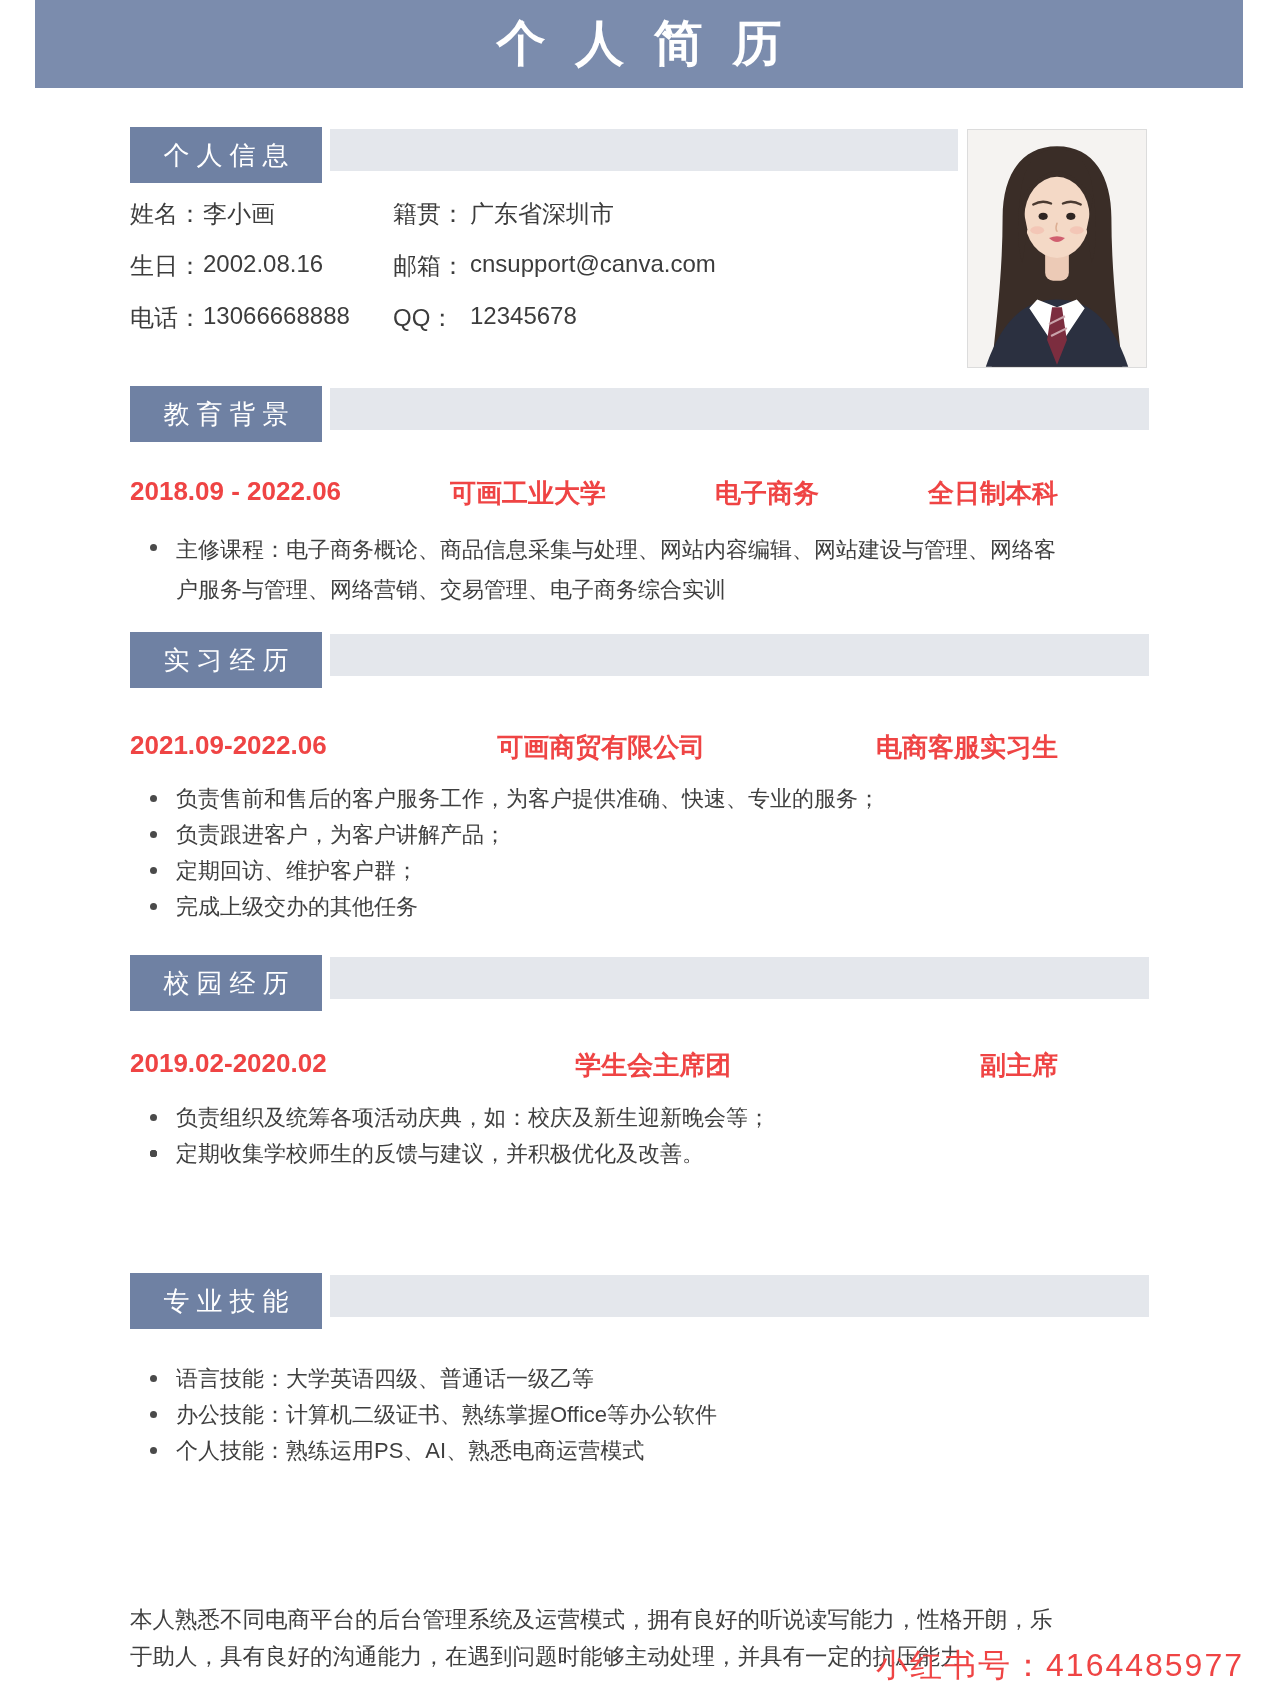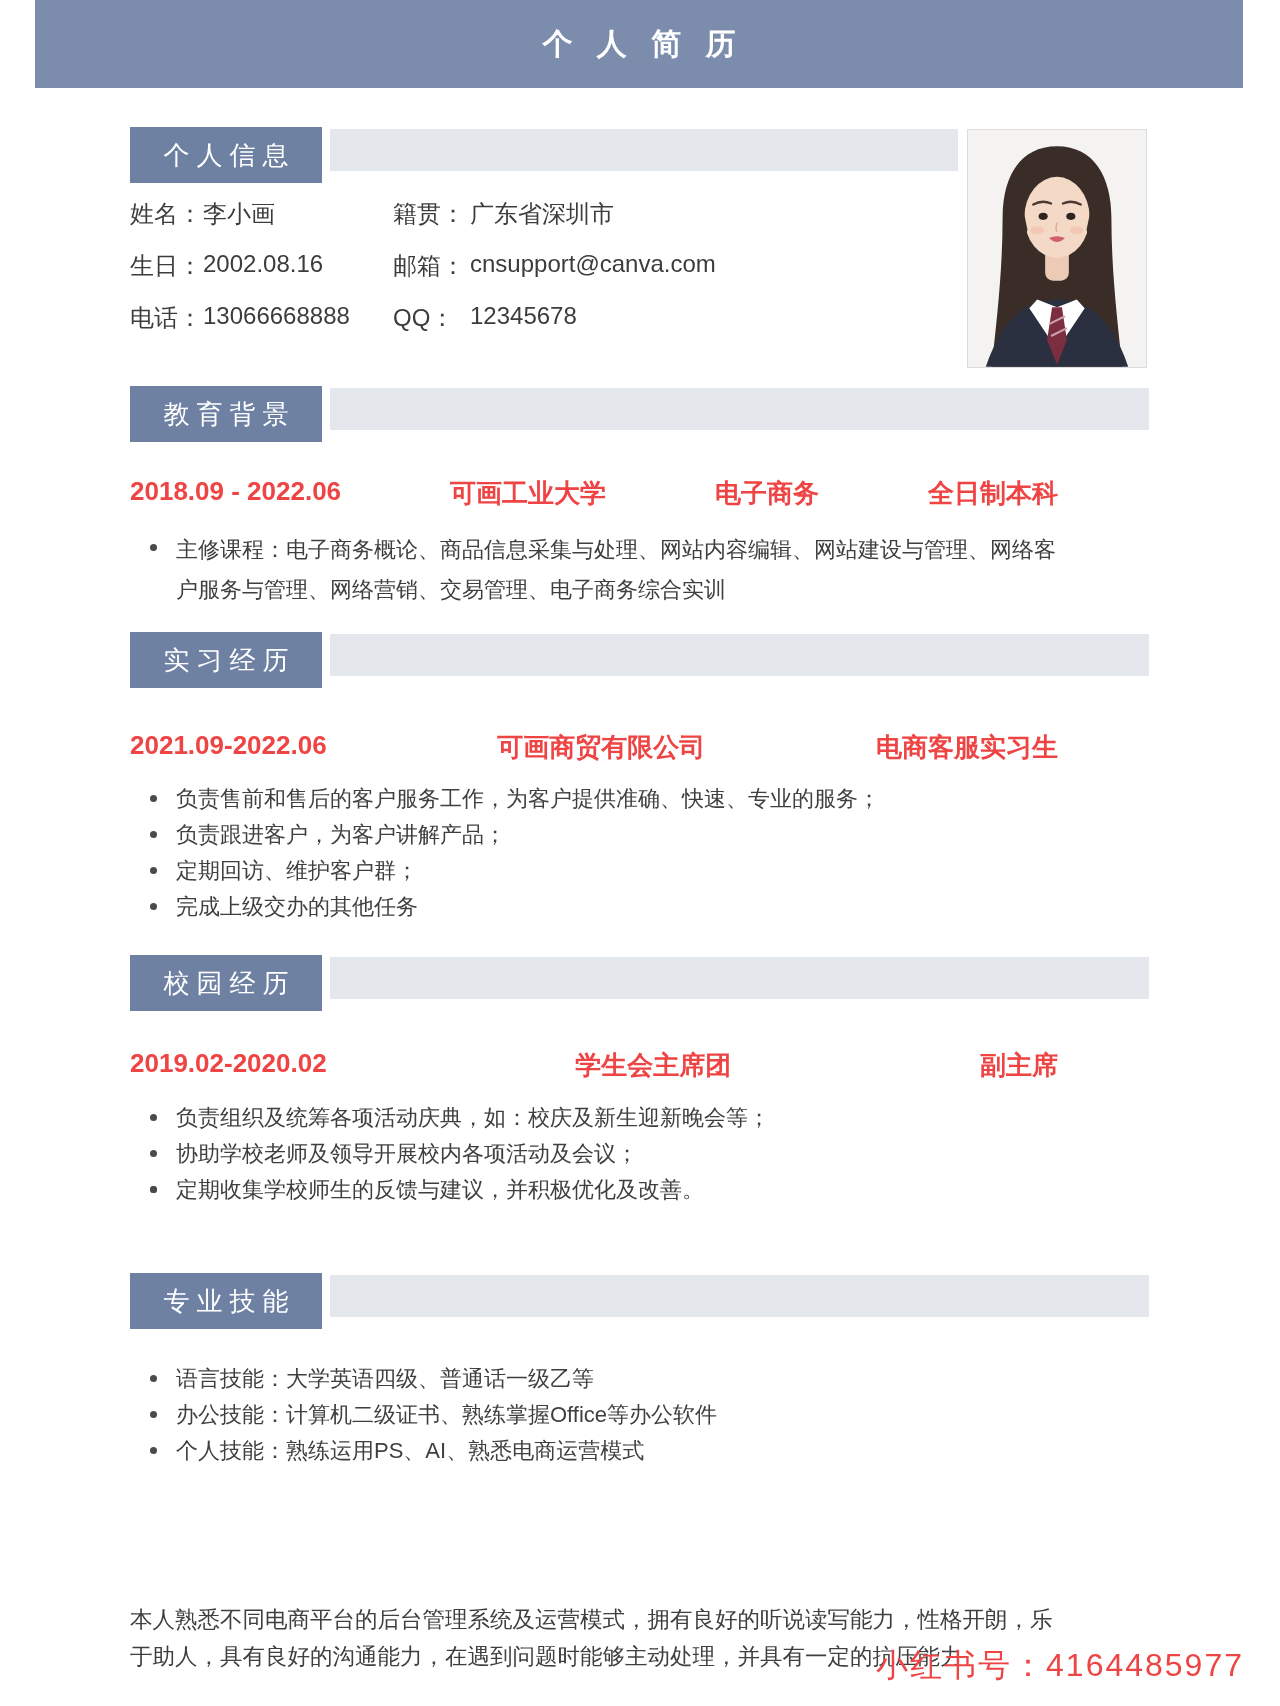--- a/index.html
+++ b/index.html
@@ -3,21 +3,21 @@
 <meta charset="utf-8">
 <style>
   html,body{margin:0;padding:0;background:#ffffff;}
   .page{
     position:relative;width:1280px;height:1706px;background:#ffffff;
     font-family:"Liberation Sans","DejaVu Sans",sans-serif;overflow:hidden;
   }
   
   .band{position:absolute;left:35px;top:0;width:1208px;height:88px;background:#7b8cad;
     display:flex;align-items:center;justify-content:center;}
-  .band h1{margin:14px;color:#ffffff;font-size:30px;font-weight:700;letter-spacing:8px;padding-left:8px;}
+  .band h1{margin:14px;color:#ffffff;font-size:49px;font-weight:700;letter-spacing:8px;padding-left:8px;}
   
   .sec{position:absolute;left:130px;width:1019px;height:46px;}
   .sec-box{position:absolute;left:0;top:0;width:192px;height:56px;background:#6f81a3;
     color:#ffffff;font-size:26px;letter-spacing:7px;display:flex;align-items:center;justify-content:center;
     box-sizing:border-box;padding-left:7px;}
   .sec-bar{position:absolute;left:200px;top:2px;right:0;height:42px;background:#e4e7ec;}
   .sec--info .sec-bar{right:191px;}
   
   .info{position:absolute;left:130px;top:198px;width:928px;font-size:24px;color:#3c3c3c;}
   .info span{position:absolute;white-space:nowrap;}
@@ -152,21 +152,21 @@
   </div>
 
   <div class="entry-row" style="top:1048px">
     <span>2019.02-2020.02</span>
     <span>学生会主席团</span>
     <span>副主席</span>
   </div>
 
   <ul class="bullets" style="top:1100px">
     <li><span class="dot"></span><span>负责组织及统筹各项活动庆典，如：校庆及新生迎新晚会等；</span></li>
-    <li><span class="dot"></span><span>协助学校老师及领导开展校内各项活动及会议；</span></li>
+    <li><span class="dot"></span></li>
     <li><span class="dot"></span></li>
     <li><span class="dot"></span><span>定期收集学校师生的反馈与建议，并积极优化及改善。</span></li>
   </ul>
 
   <div class="sec" style="top:1273px">
     <div class="sec-box">
       <span>专业技能</span>
     </div>
     <div class="sec-bar"></div>
   </div>

